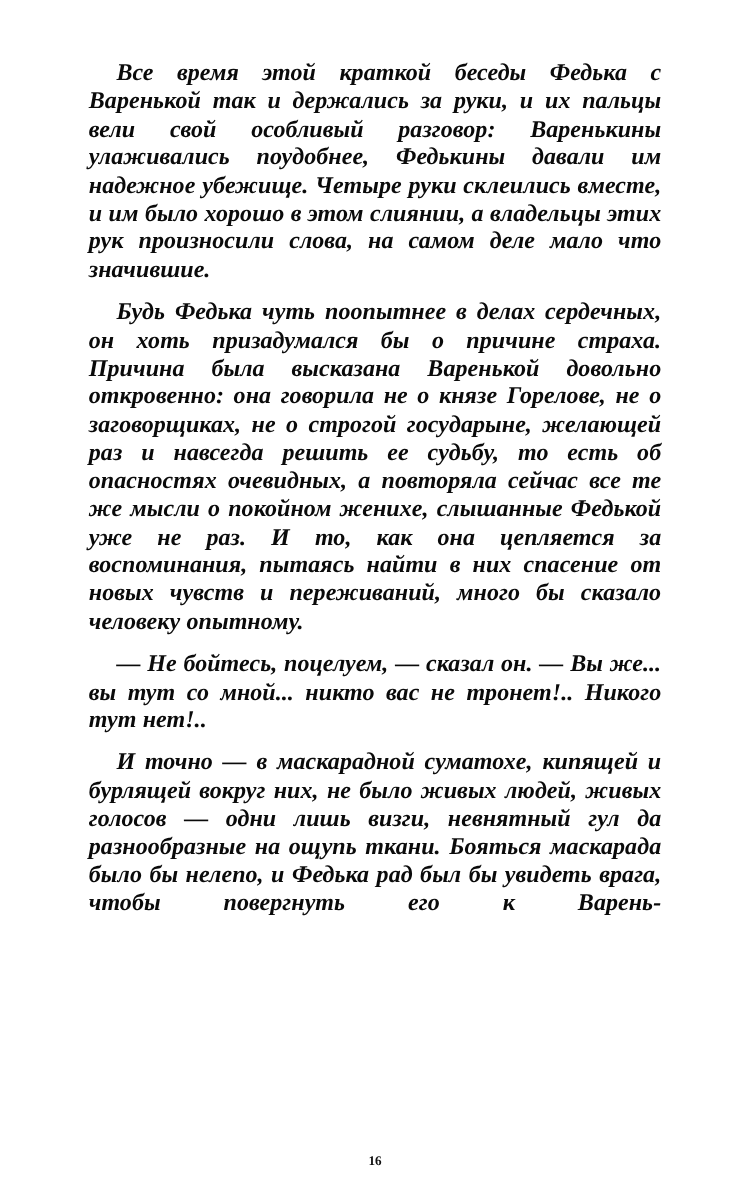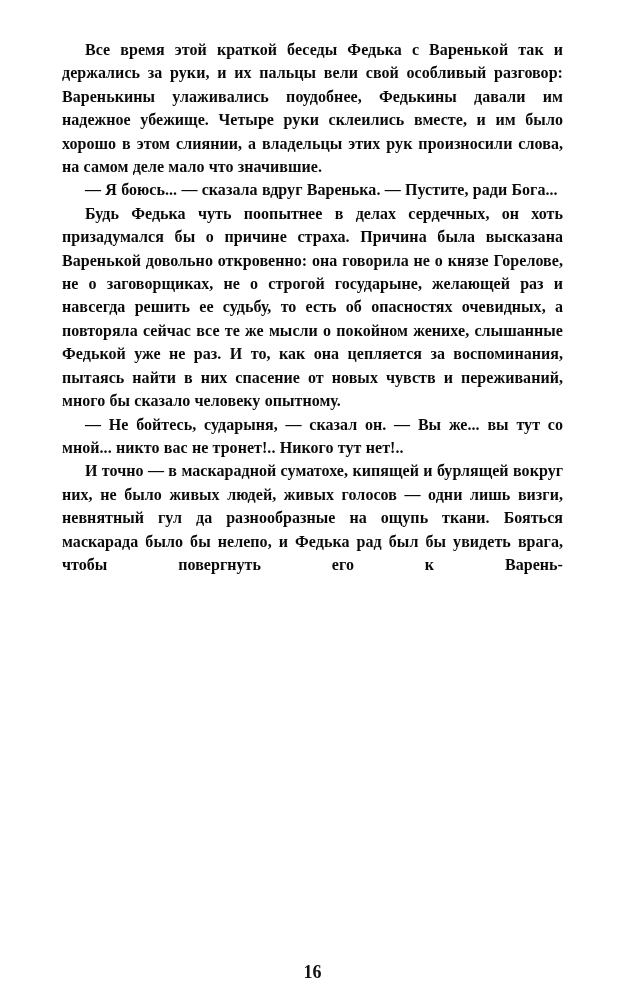--- a/index.html
+++ b/index.html
@@ -23,60 +23,60 @@
     height: 1000px;
     background: #ffffff;
   }
   #text-block {
     position: absolute;
     left: 62px;
     top: 38px;
     width: 501px;
   }
   .para {
-    margin: 0;
+    margin: 12px;
     padding: 0;
     text-align: justify;
     text-justify: inter-word;
     text-indent: 23px;
     font-weight: bold;
-    font-size: 16px;
+    font-size: 20px;
     line-height: 23.4px;
     color: #0a0a0a;
     letter-spacing: 0.05px;
     word-spacing: 0.2px;
     hyphens: manual;
+    font-style: italic;
   }
   .para:last-of-type {
     text-align-last: left;
   }
   
   .para.runon {
     text-align-last: justify;
   }
   #page-number {
     position: absolute;
     left: 0;
     top: 962px;
     width: 625px;
     text-align: center;
     font-family: "Liberation Serif", "DejaVu Serif", serif;
     font-weight: bold;
-    font-size: 18px;
+    font-size: 11px;
     color: #111111;
   }
 </style>
 </head>
 <body>
 
 <div id="page">
 
   <div id="text-block">
     <p class="para">Все время этой краткой беседы Федька с Варенькой так и держались за руки, и их пальцы вели свой особливый разговор: Варенькины улаживались поудобнее, Федькины давали им надежное убежище. Четыре руки склеились вместе, и им было хорошо в этом слиянии, а владельцы этих рук произносили слова, на самом деле мало что значившие.</p>
-    <p class="para">— Я боюсь... — сказала вдруг Варенька. — Пустите, ради Бога...</p>
     <p class="para">Будь Федька чуть поопытнее в делах сердечных, он хоть призадумался бы о причине страха. Причина была высказана Варенькой довольно откровенно: она говорила не о князе Горелове, не о заговорщиках, не о строгой государыне, желающей раз и навсегда решить ее судьбу, то есть об опасностях очевидных, а повторяла сейчас все те же мысли о покойном женихе, слышанные Федькой уже не раз. И то, как она цепляется за воспоминания, пытаясь найти в них спасение от новых чувств и переживаний, много бы сказало человеку опытному.</p>
-    <p class="para">— Не бойтесь, сударыня, — сказал он. — Вы же... вы тут со мной... никто вас не тронет!.. Никого тут нет!..</p>
+    <p class="para">— Не бойтесь, поцелуем, — сказал он. — Вы же... вы тут со мной... никто вас не тронет!.. Никого тут нет!..</p>
     <p class="para runon">И точно — в маскарадной суматохе, кипящей и бурлящей вокруг них, не было живых людей, живых голосов — одни лишь визги, невнятный гул да разнообразные на ощупь ткани. Бояться маскарада было бы нелепо, и Федька рад был бы увидеть врага, чтобы повергнуть его к Варень-</p>
   </div>
 
   <div id="page-number">16</div>
 
 </div>
 
 </body></html>

